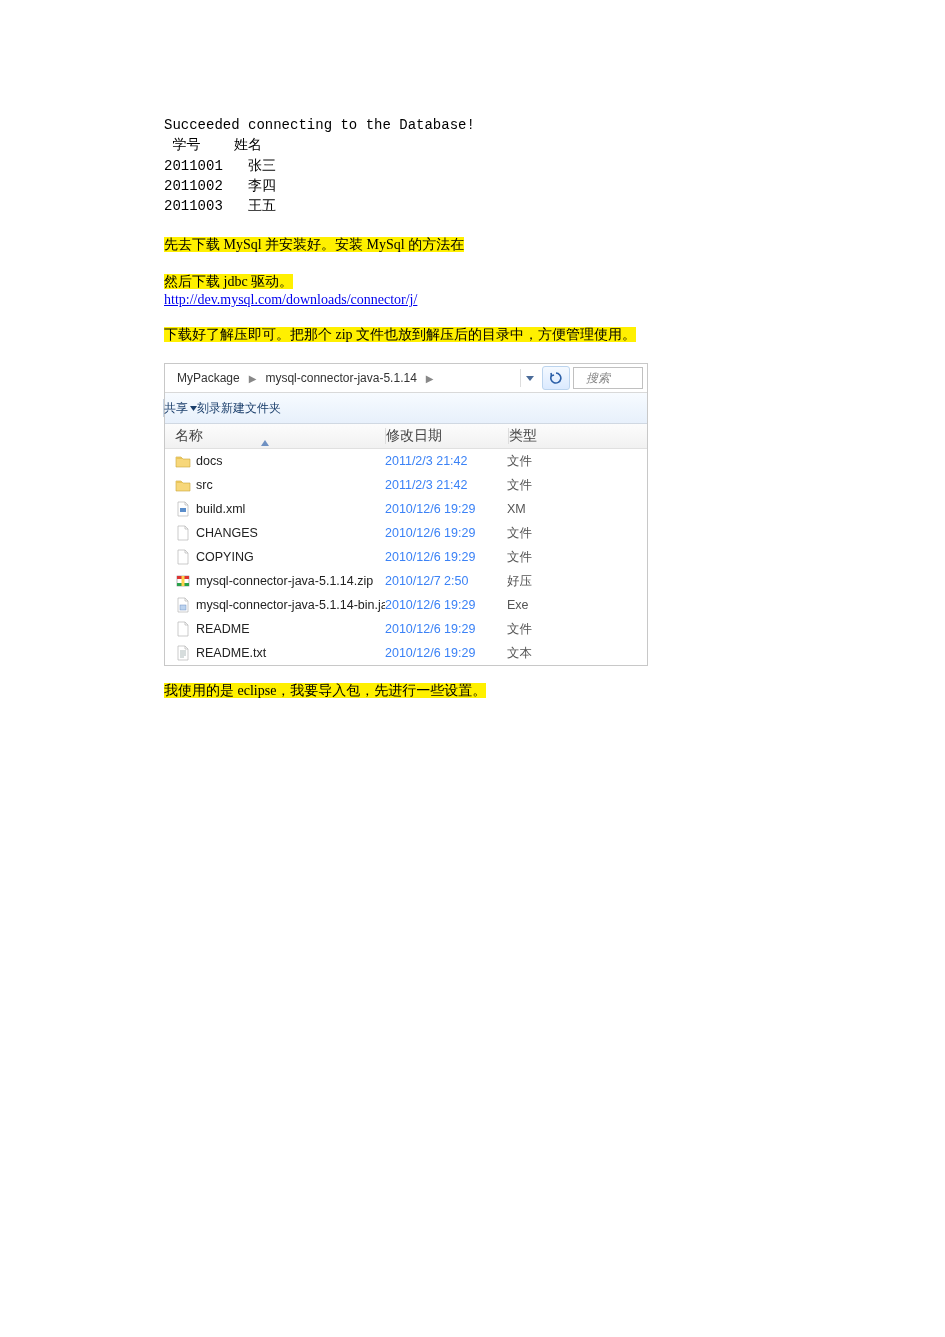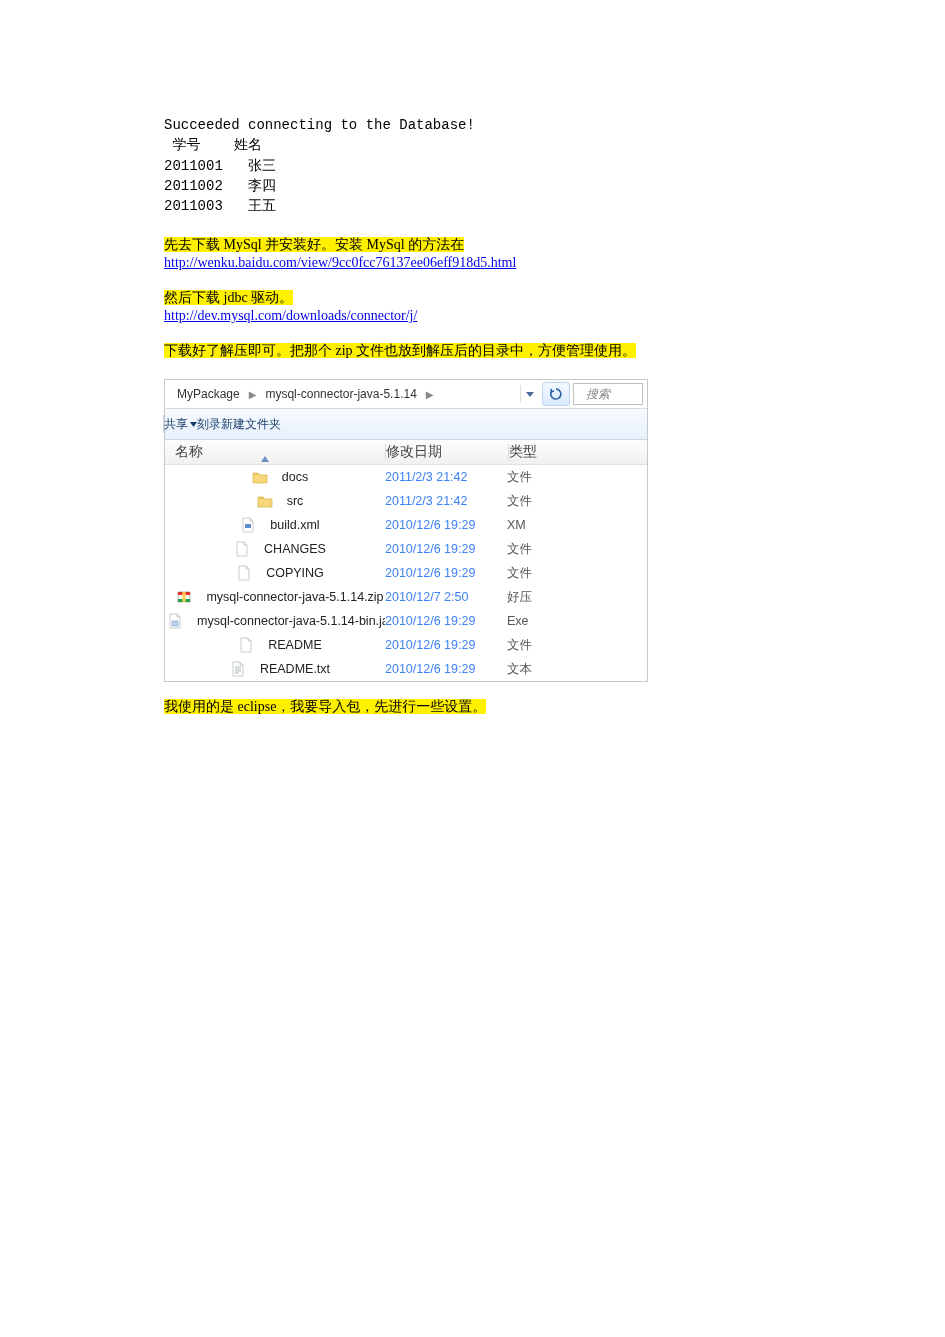--- a/index.html
+++ b/index.html
@@ -161,24 +161,23 @@
     align-items: center;
     height: 24px;
     font-size: 12.5px;
     color: #222;
   }
   .file-row .fn {
     width: 210px;
     padding-left: 10px;
     display: flex;
     align-items: center;
-    gap: 14px;
+    gap: 5px;
     white-space: nowrap;
     overflow: hidden;
-    justify-content: center;
   }
   .file-row .fd { width: 122px; color: #3b82f6; }
   .file-row .ft { flex: 1; color: #555; white-space: nowrap; overflow: hidden; }
 
   .ico {
     width: 16px;
     height: 16px;
     flex-shrink: 0;
     display: inline-flex;
     align-items: center;
@@ -192,21 +191,20 @@
 
 
   <pre class="mono">Succeeded connecting to the Database!
  学号    姓名
 2011001   张三
 2011002   李四
 2011003   王五</pre>
 
   <div class="section">
     <span class="hl">先去下载 MySql 并安装好。安装 MySql 的方法在</span><br>
-    <a class="link" href="#">http://wenku.baidu.com/view/9cc0fcc76137ee06eff918d5.html</a>
   </div>
 
   <div class="section">
     <span class="hl">然后下载 jdbc 驱动。</span><br>
     <a class="link" href="#">http://dev.mysql.com/downloads/connector/j/</a>
   </div>
 
   <p class="para"><span class="hl">下载好了解压即可。把那个 zip 文件也放到解压后的目录中，方便管理使用。</span></p>
 
   <div class="explorer">

